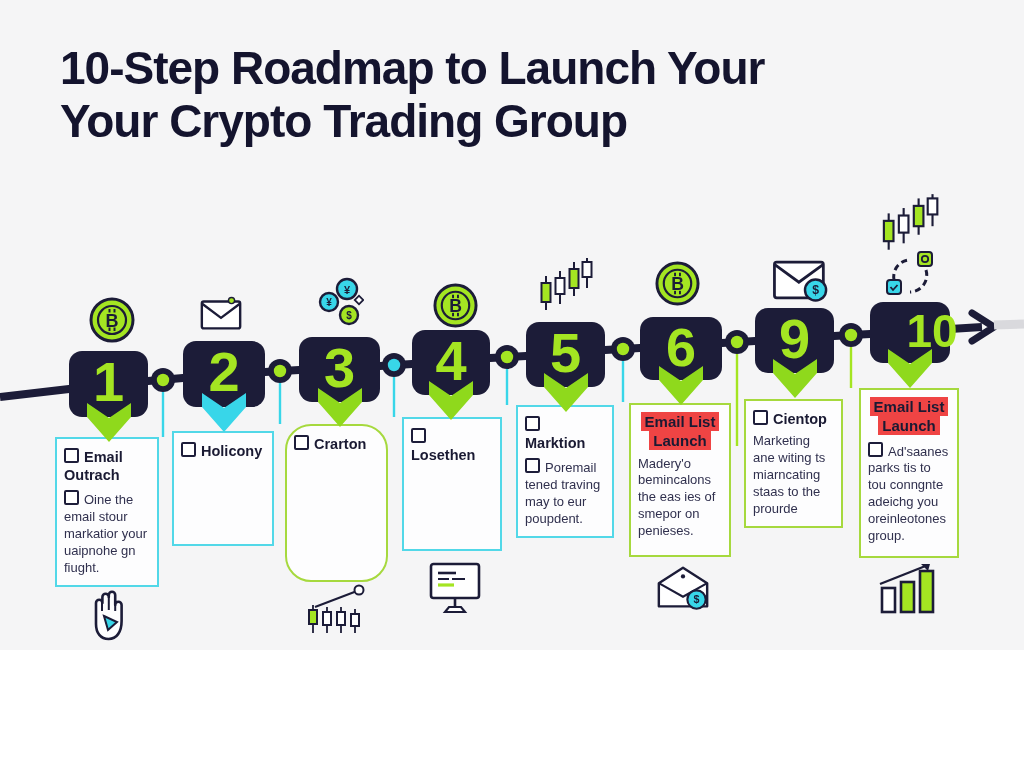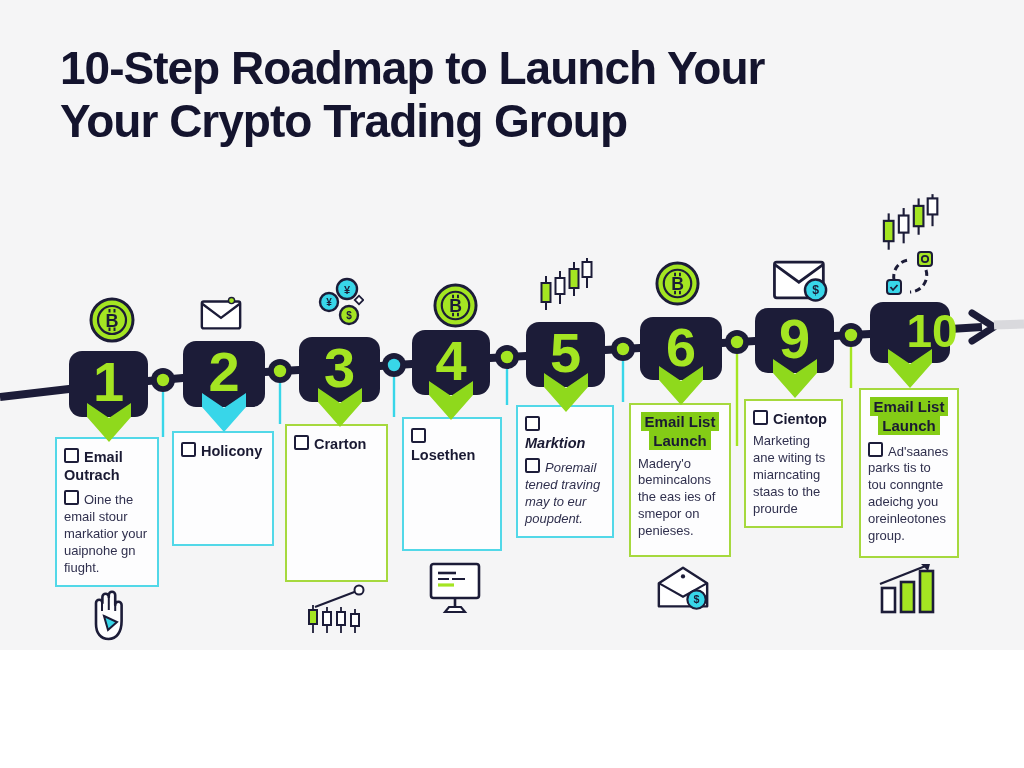--- a/index.html
+++ b/index.html
@@ -24,21 +24,21 @@
   .card{
     position:absolute;background:#fdfdfe;border:2px solid;z-index:3;
     padding:8px 7px;box-sizing:border-box;color:#30304e;
     font-size:13px;line-height:1.3;
   }
   .card .ctitle{
     font-size:14.5px;font-weight:bold;color:#1a1a33;margin-bottom:5px;line-height:1.25;
   }
   .card .ctitle.hl{text-align:center;font-size:15px;}
   .card .ctitle .hlspan{
-    background:#84cc16;padding:1px 4px;
+    background:#ef4444;padding:1px 4px;
     -webkit-box-decoration-break:clone;box-decoration-break:clone;
   }
   .cbx{
     display:inline-block;width:11px;height:11px;border:2px solid #1d1d3a;
     border-radius:2px;margin-right:5px;position:relative;top:1px;background:#fff;
   }
   .icon{position:absolute;z-index:2;}
   #tl{position:absolute;left:0;top:0;z-index:1;}
   #logo{position:absolute;left:842px;top:698px;display:flex;gap:6px;z-index:3;}
   #logo .ltext{font-size:15.5px;font-weight:bold;color:#1a1a33;}
@@ -124,21 +124,21 @@
       <circle cx="41" cy="39" r="9" fill="#a4e522" stroke="#1c1c38" stroke-width="2.4"></circle>
       <text x="41" y="43" font-size="10" font-weight="bold" text-anchor="middle" fill="#1c1c38">$</text>
       <rect x="48" y="21" width="6" height="6" transform="rotate(45 51 24)" fill="#fff" stroke="#1c1c38" stroke-width="1.8"></rect>
         </svg></div>
       <div class="stepbox" style="left: 299px; top: 337px; width: 81px; height: 65px;">
         <div class="stepnum" style="font-size: 56px;">3</div>
       </div>
       <div class="chevron" style="left: 316.5px; top: 388px;"><svg width="46" height="40" viewBox="0 0 46 40">
           <polygon points="1,0 23,15 45,0 45,14 23,39 1,14" fill="#8fd91c"></polygon>
         </svg></div>
-      <div class="card" style="left: 285px; top: 424px; width: 103px; min-height: 158px; border-color: rgb(166, 217, 62);">
+      <div class="card" style="left: 285px; top: 424px; width: 103px; min-height: 158px; border-color: rgb(166, 217, 62); border-radius: 26px;">
         <div class="ctitle"><span class="cbx"></span><span>Crarton</span></div>
       </div>
       <div class="icon" style="left: 303px; top: 583px;"><svg width="64" height="52" viewBox="0 0 64 52">
       <line x1="10" y1="22" x2="10" y2="50" stroke="#1c1c38" stroke-width="1.8"></line>
       <rect x="6" y="27" width="8" height="14" fill="#a4e522" stroke="#1c1c38" stroke-width="2"></rect>
       <line x1="24" y1="24" x2="24" y2="50" stroke="#1c1c38" stroke-width="1.8"></line>
       <rect x="20" y="29" width="8" height="13" fill="#fff" stroke="#1c1c38" stroke-width="2"></rect>
       <line x1="38" y1="24" x2="38" y2="50" stroke="#1c1c38" stroke-width="1.8"></line>
       <rect x="34" y="29" width="8" height="13" fill="#fff" stroke="#1c1c38" stroke-width="2"></rect>
       <line x1="52" y1="26" x2="52" y2="50" stroke="#1c1c38" stroke-width="1.8"></line>
@@ -182,21 +182,21 @@
     <rect x="33.5" y="11" width="9" height="19" fill="#a4e522" stroke="#1c1c38" stroke-width="2"></rect>
     <line x1="51" y1="0" x2="51" y2="30" stroke="#1c1c38" stroke-width="2"></line>
     <rect x="46.5" y="4" width="9" height="15" fill="#fff" stroke="#1c1c38" stroke-width="2"></rect>
         </svg></div>
       <div class="stepbox" style="left: 526px; top: 322px; width: 79px; height: 65px;">
         <div class="stepnum" style="font-size: 56px;">5</div>
       </div>
       <div class="chevron" style="left: 542.5px; top: 373px;"><svg width="46" height="40" viewBox="0 0 46 40">
           <polygon points="1,0 23,15 45,0 45,14 23,39 1,14" fill="#8fd91c"></polygon>
         </svg></div>
-      <div class="card" style="left: 516px; top: 405px; width: 98px; min-height: 118px; border-color: rgb(82, 216, 232); font-style: italic;">
+      <div class="card" style="left: 516px; top: 405px; width: 98px; min-height: 118px; border-color: rgb(82, 216, 232);">
         <div class="ctitle"><span class="cbx"></span><span>Marktion</span></div>
         <div><span class="cbx"></span><span>Poremail tened traving may to eur poupdent.</span></div>
       </div>
       <div class="icon" style="left: 654px; top: 260px;"><svg width="47" height="47" viewBox="0 0 48 48">
           <circle cx="24" cy="24" r="21" fill="#a4e522" stroke="#1c1c38" stroke-width="3"></circle>
     <circle cx="24" cy="24" r="14" fill="none" stroke="#1c1c38" stroke-width="2.2"></circle>
     <text x="24" y="30.5" font-size="18" font-weight="bold" text-anchor="middle" fill="#1c1c38">B</text>
     <line x1="21.5" y1="13" x2="21.5" y2="16.5" stroke="#1c1c38" stroke-width="2"></line>
     <line x1="26.5" y1="13" x2="26.5" y2="16.5" stroke="#1c1c38" stroke-width="2"></line>
     <line x1="21.5" y1="31.5" x2="21.5" y2="35" stroke="#1c1c38" stroke-width="2"></line>

